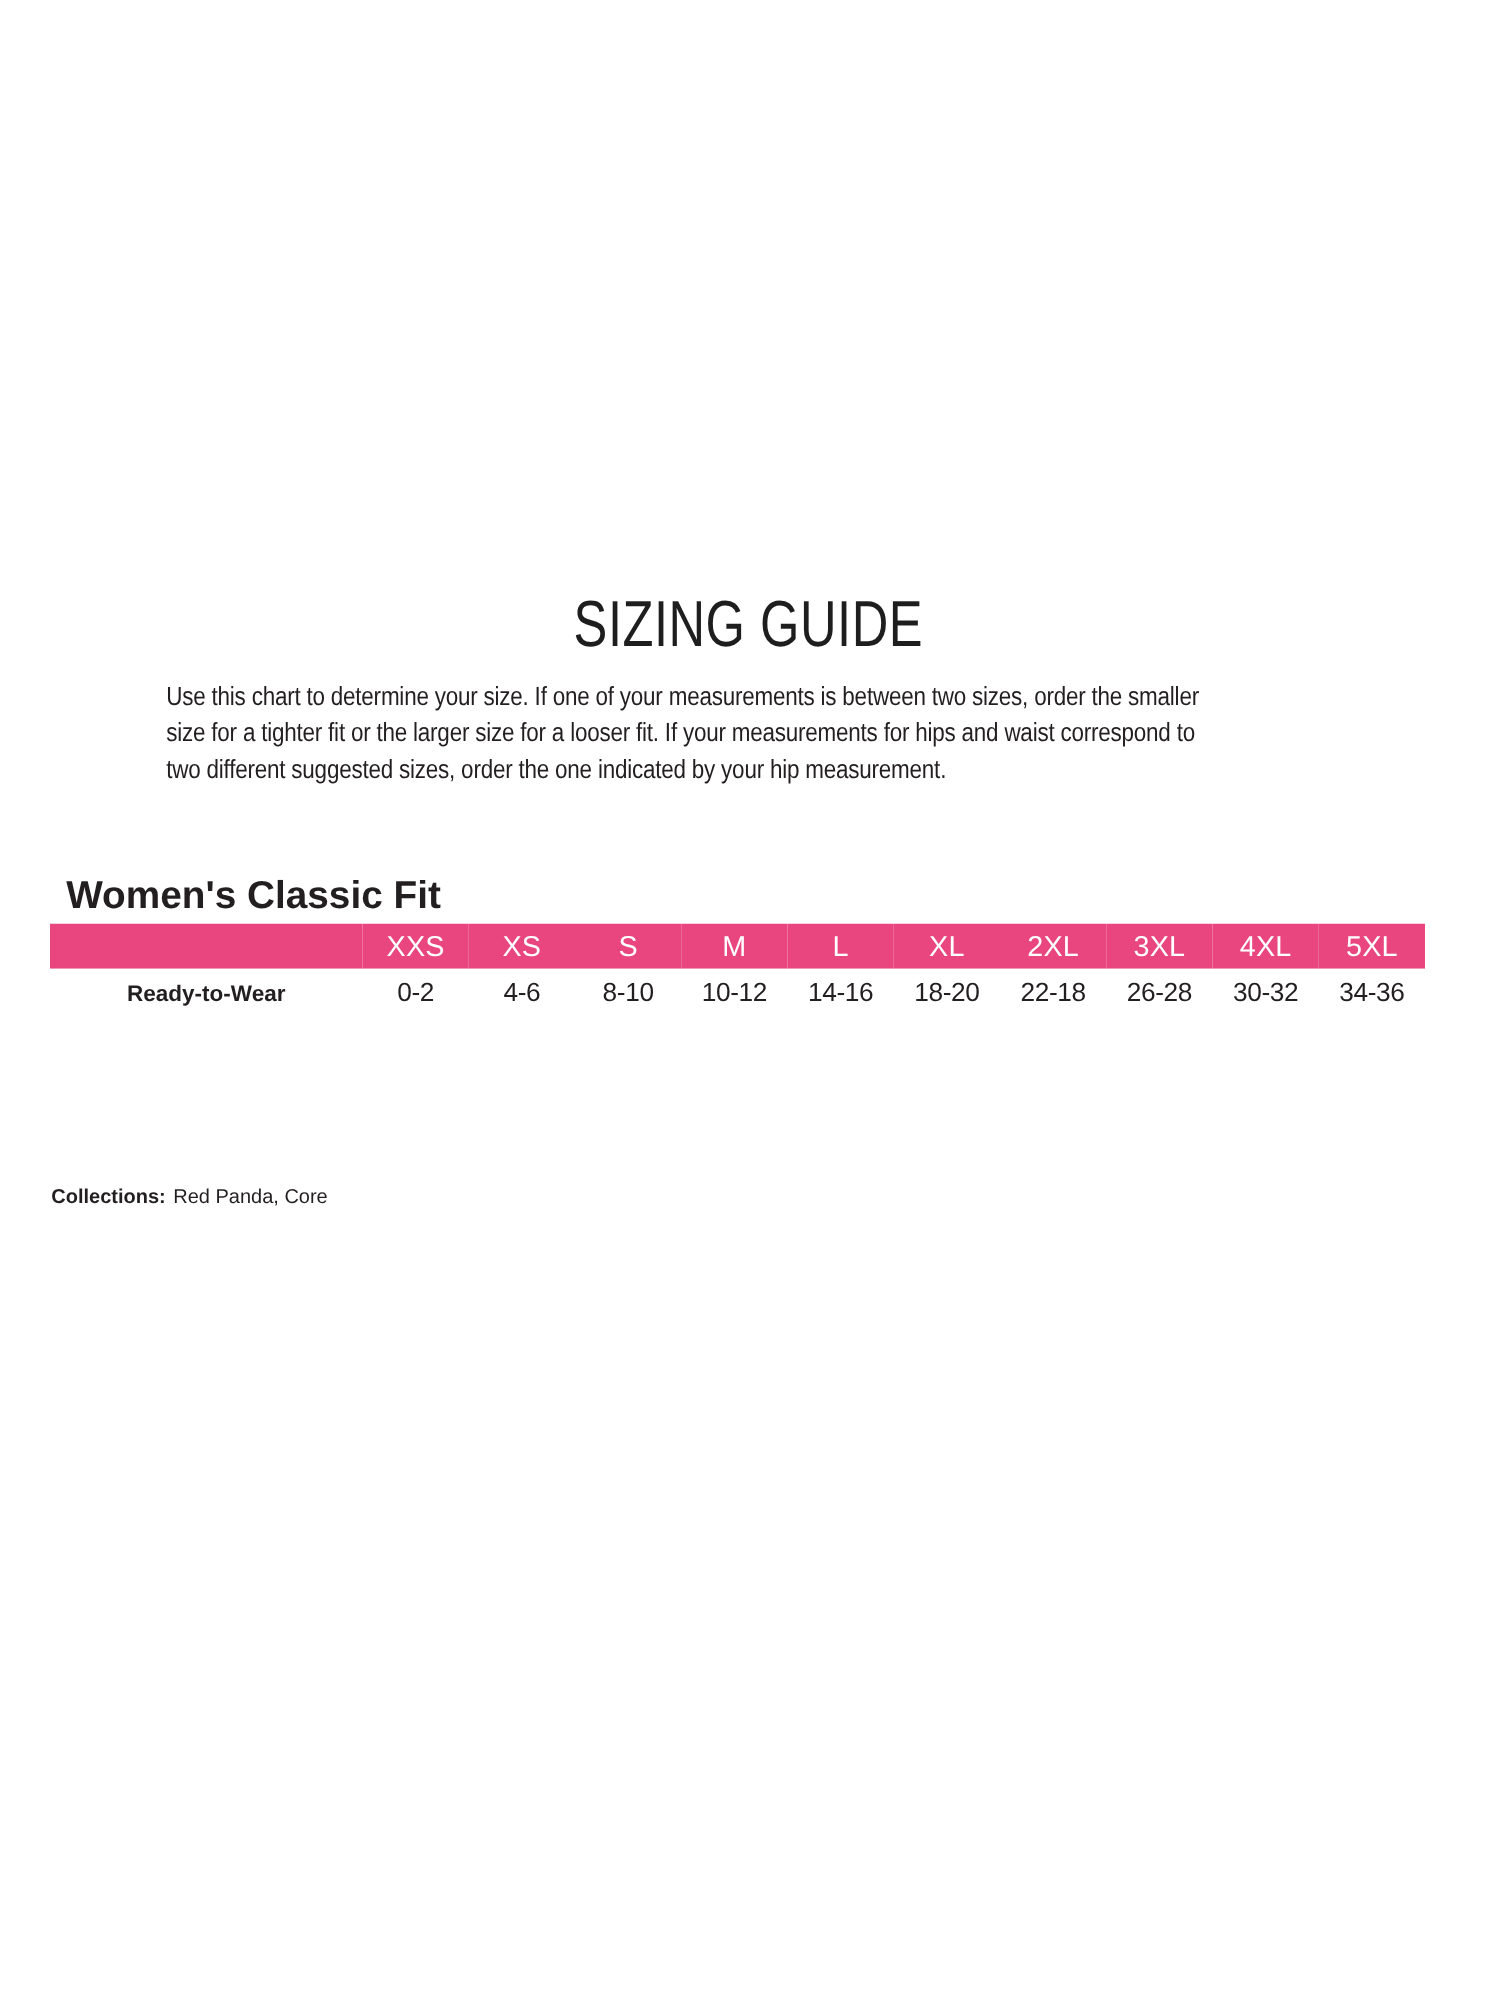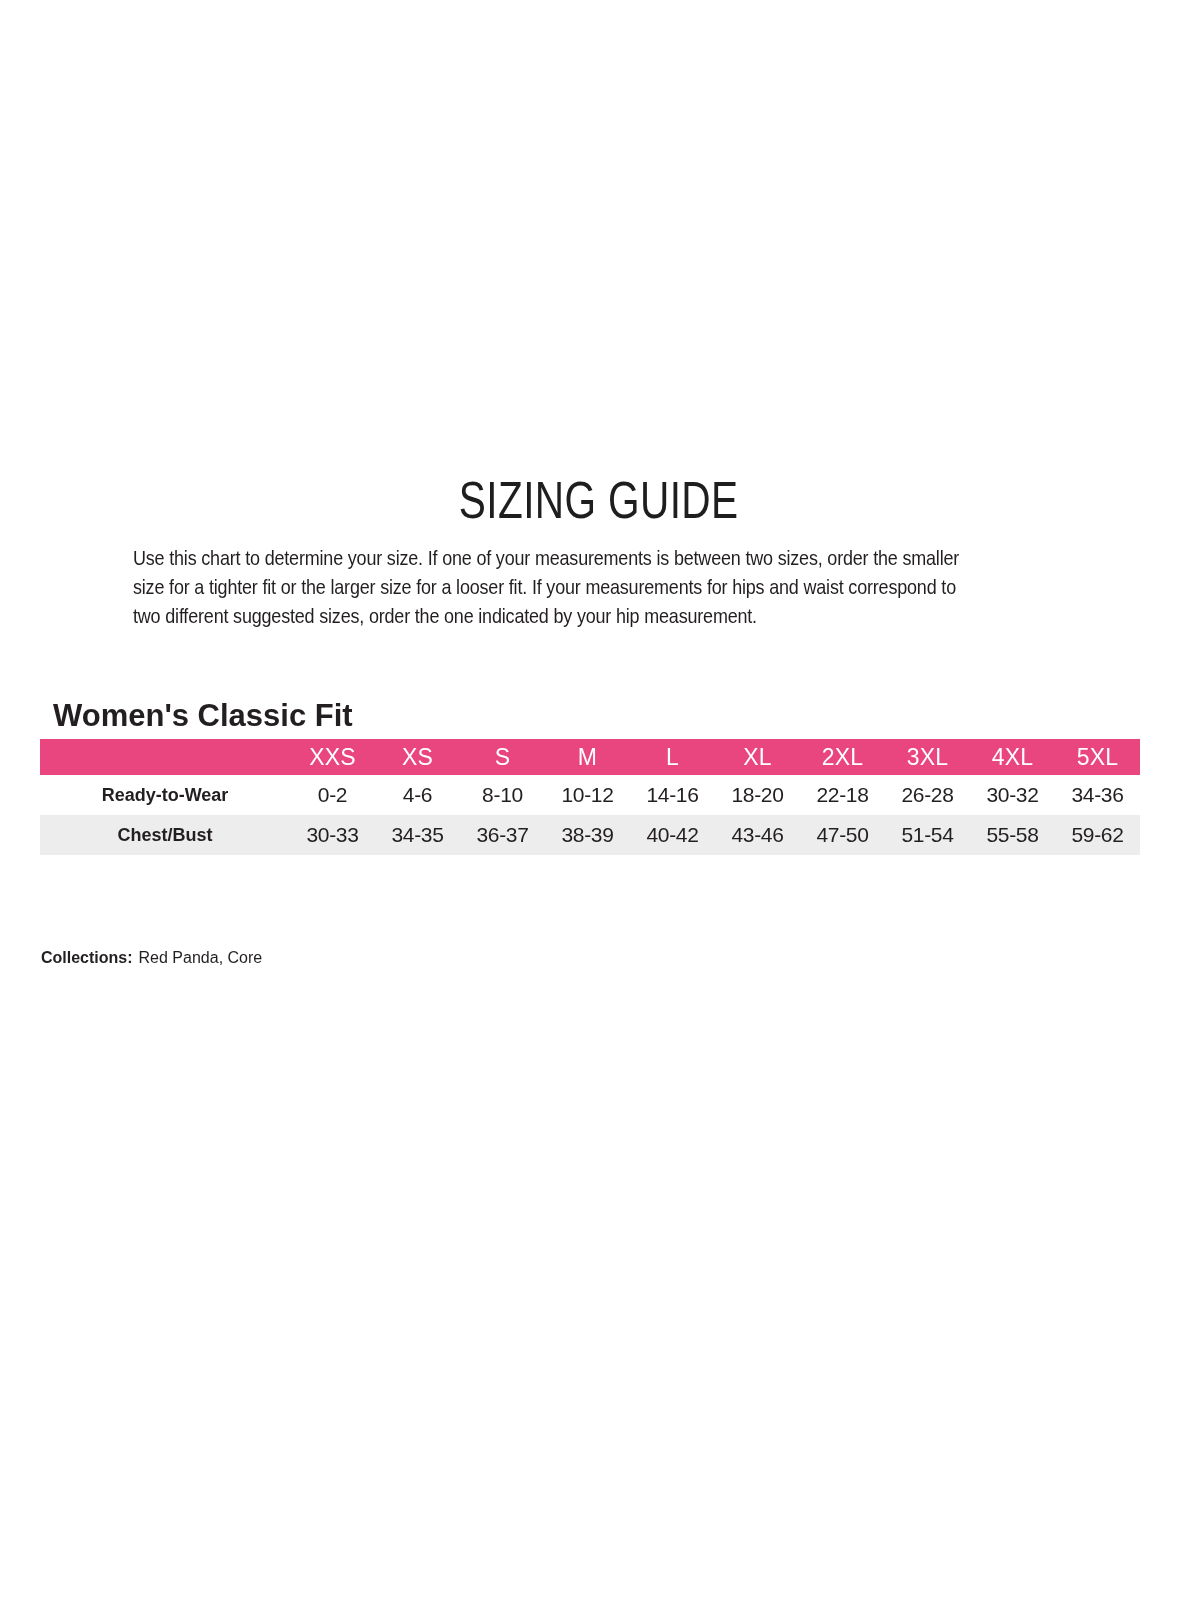--- a/index.html
+++ b/index.html
@@ -155,33 +155,20 @@
           <td>4-6</td>
           <td>8-10</td>
           <td>10-12</td>
           <td>14-16</td>
           <td>18-20</td>
           <td>22-18</td>
           <td>26-28</td>
           <td>30-32</td>
           <td>34-36</td>
         </tr>
-        <tr>
-          <th class="row-label">Chest/Bust</th>
-          <td>30-33</td>
-          <td>34-35</td>
-          <td>36-37</td>
-          <td>38-39</td>
-          <td>40-42</td>
-          <td>43-46</td>
-          <td>47-50</td>
-          <td>51-54</td>
-          <td>55-58</td>
-          <td>59-62</td>
-        </tr>
       </tbody>
   </table>
 
   <p class="collections-note">
     <span class="bold-label">Collections:</span><span class="value">Red Panda, Core</span>
   </p>
 
 </div>
 
 </body></html>

